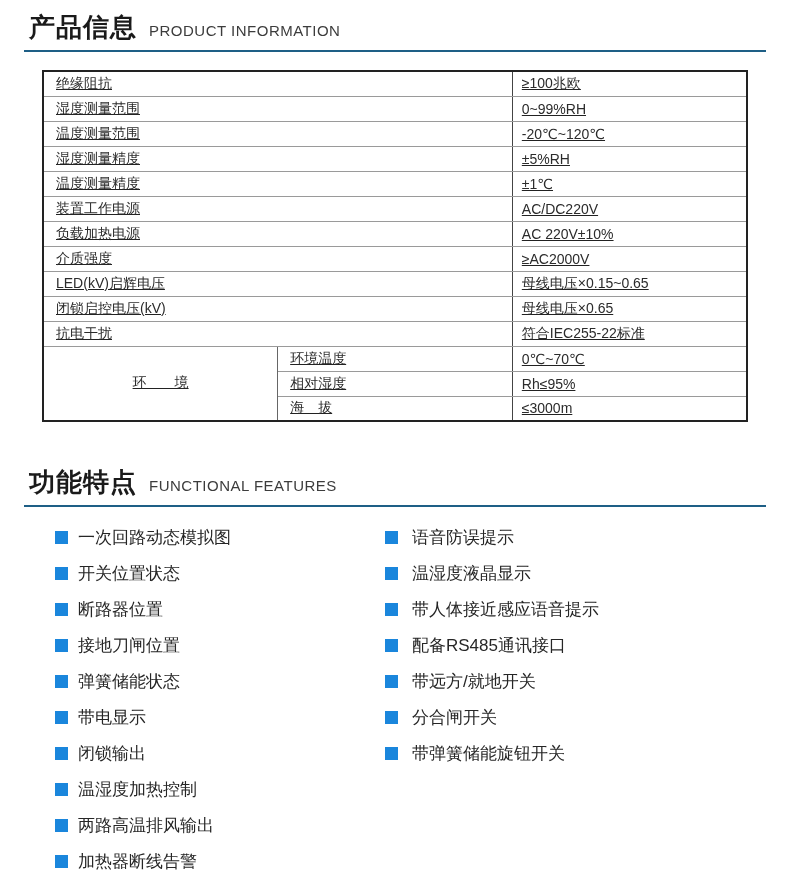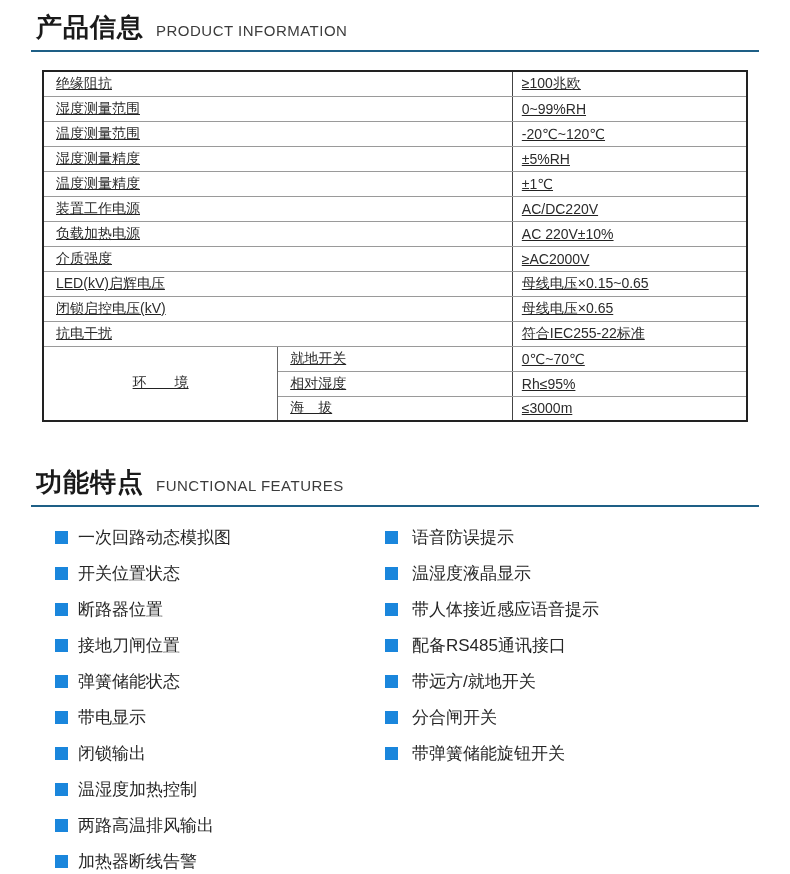--- a/index.html
+++ b/index.html
@@ -4,21 +4,21 @@
 <style>
   * { margin: 0; padding: 0; box-sizing: border-box; }
   html, body { background: #ffffff; }
   body {
     width: 790px; height: 874px;
     font-family: "Liberation Sans", "DejaVu Sans", sans-serif;
     color: #222; overflow: hidden;
   }
 
   
-  .sec-header { margin: 0 31px; padding-top: 10px; }
+  .sec-header { margin: 0 24px; padding-top: 10px; }
   .sec-header .titles { display: flex; align-items: baseline; gap: 12px; padding-left: 5px; }
   .title-zh { font-size: 26px; font-weight: bold; color: #1a1a1a; letter-spacing: 1px; }
   .title-en { font-size: 15px; color: #3c3c3c; letter-spacing: 0.5px; }
   .sec-rule { height: 2px; background: #1e5f86; margin-top: 5px; }
 
   
   .spec-table-wrap { margin: 18px 42px 0 42px; text-decoration: underline; }
   table.spec {
     width: 706px; border-collapse: collapse; table-layout: fixed;
     border: 2px solid #222;
@@ -105,21 +105,21 @@
       <tr>
         <td class="c-label" colspan="2">闭锁启控电压(kV)</td>
         <td class="c-value">母线电压×0.65</td>
       </tr>
       <tr>
         <td class="c-label" colspan="2">抗电干扰</td>
         <td class="c-value">符合IEC255-22标准</td>
       </tr>
       <tr>
         <td class="c-env" rowspan="3">环　　境</td>
-        <td class="c-sub">就地开关</td>
+        <td class="c-sub">环境温度</td>
         <td class="c-value">0℃~70℃</td>
       </tr>
       <tr>
         <td class="c-sub">相对湿度</td>
         <td class="c-value">Rh≤95%</td>
       </tr>
       <tr>
         <td class="c-sub">海　拔</td>
         <td class="c-value">≤3000m</td>
       </tr>

